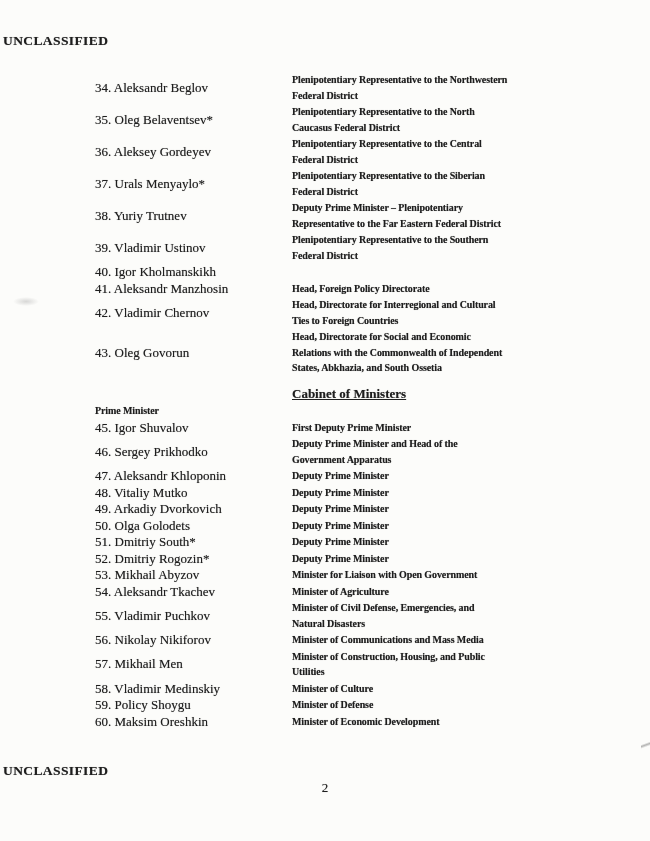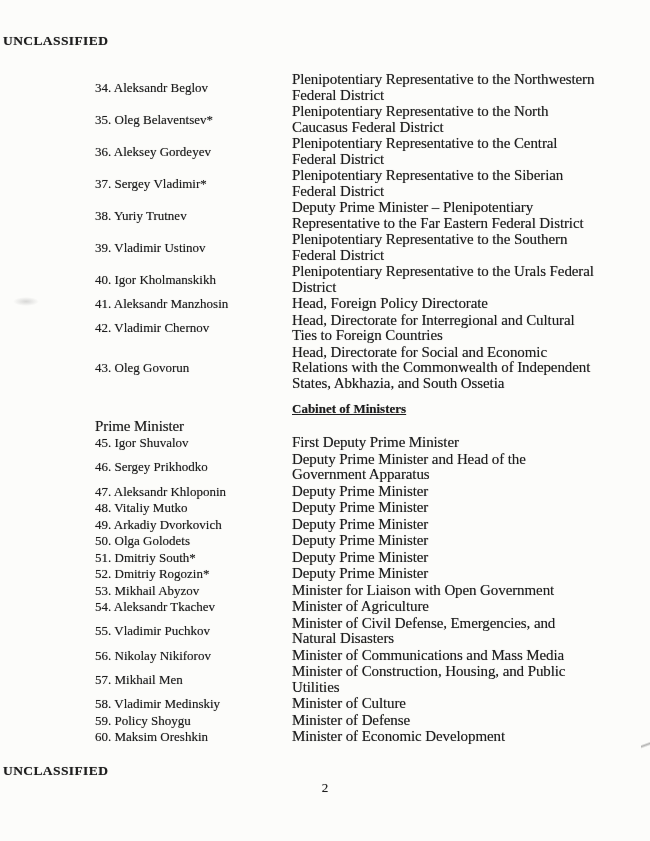--- a/index.html
+++ b/index.html
@@ -49,24 +49,25 @@
     margin-bottom: 1px;
   }
   .name-cell {
     flex: 0 0 197px;
     width: 197px;
     font-size: 13px;
     line-height: 15.5px;
   }
   .pos-cell {
     flex: 1 1 auto;
-    font-size: 15px;
+    font-size: 10px;
     line-height: 15.5px;
     white-space: pre-line;
     letter-spacing: -0.1px;
+    font-weight: bold;
   }
   .section-heading {
     margin: 10px 0 2px 197px;
     font-size: 13px;
     line-height: 15.5px;
     font-weight: 700;
     text-decoration: underline;
   }
   
   .smudge-left {
@@ -103,38 +104,36 @@
         <div class="name-cell"><span>35.</span> <span>Oleg Belaventsev*</span></div>
         <div class="pos-cell">Plenipotentiary Representative to the North
 Caucasus Federal District</div>
       </div>
       <div class="row">
         <div class="name-cell"><span>36.</span> <span>Aleksey Gordeyev</span></div>
         <div class="pos-cell">Plenipotentiary Representative to the Central
 Federal District</div>
       </div>
       <div class="row">
-        <div class="name-cell"><span>37.</span> <span>Sergey Vladimir*</span></div>
+        <div class="name-cell"><span>37.</span> <span>Urals Menyaylo*</span></div>
         <div class="pos-cell">Plenipotentiary Representative to the Siberian
 Federal District</div>
       </div>
       <div class="row">
         <div class="name-cell"><span>38.</span> <span>Yuriy Trutnev</span></div>
         <div class="pos-cell">Deputy Prime Minister – Plenipotentiary
 Representative to the Far Eastern Federal District</div>
       </div>
       <div class="row">
         <div class="name-cell"><span>39.</span> <span>Vladimir Ustinov</span></div>
         <div class="pos-cell">Plenipotentiary Representative to the Southern
 Federal District</div>
       </div>
       <div class="row">
         <div class="name-cell"><span>40.</span> <span>Igor Kholmanskikh</span></div>
-        <div class="pos-cell">Plenipotentiary Representative to the Urals Federal
-District</div>
       </div>
       <div class="row">
         <div class="name-cell"><span>41.</span> <span>Aleksandr Manzhosin</span></div>
         <div class="pos-cell">Head, Foreign Policy Directorate</div>
       </div>
       <div class="row">
         <div class="name-cell"><span>42.</span> <span>Vladimir Chernov</span></div>
         <div class="pos-cell">Head, Directorate for Interregional and Cultural
 Ties to Foreign Countries</div>
       </div>

